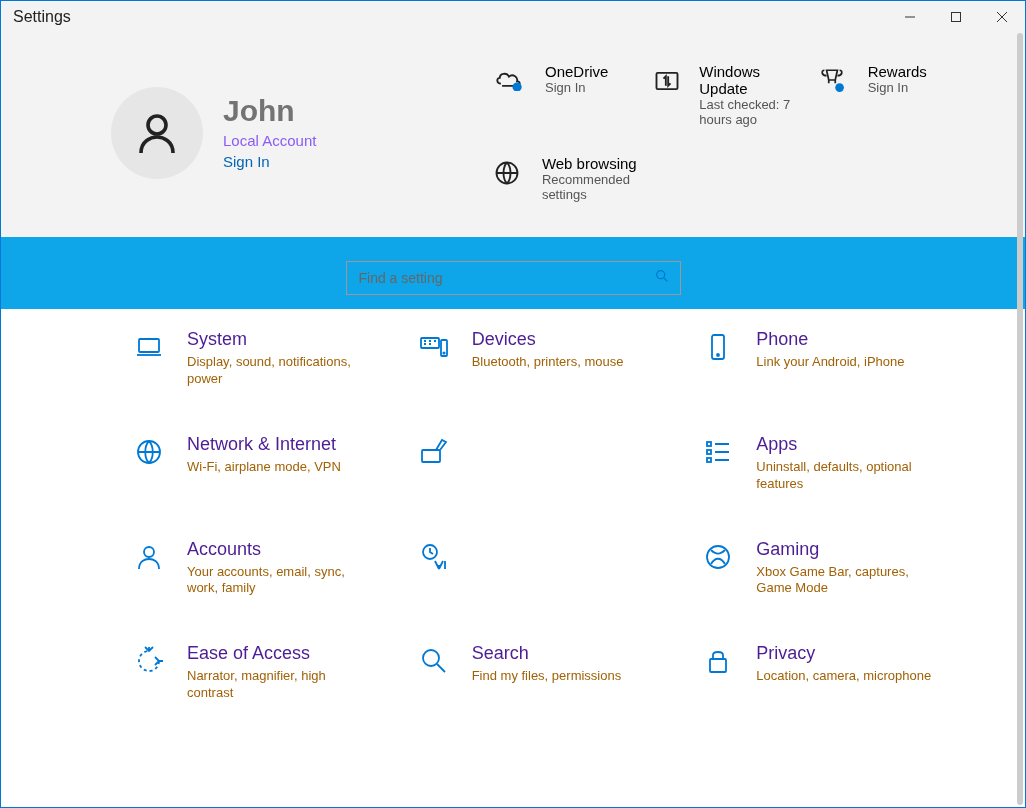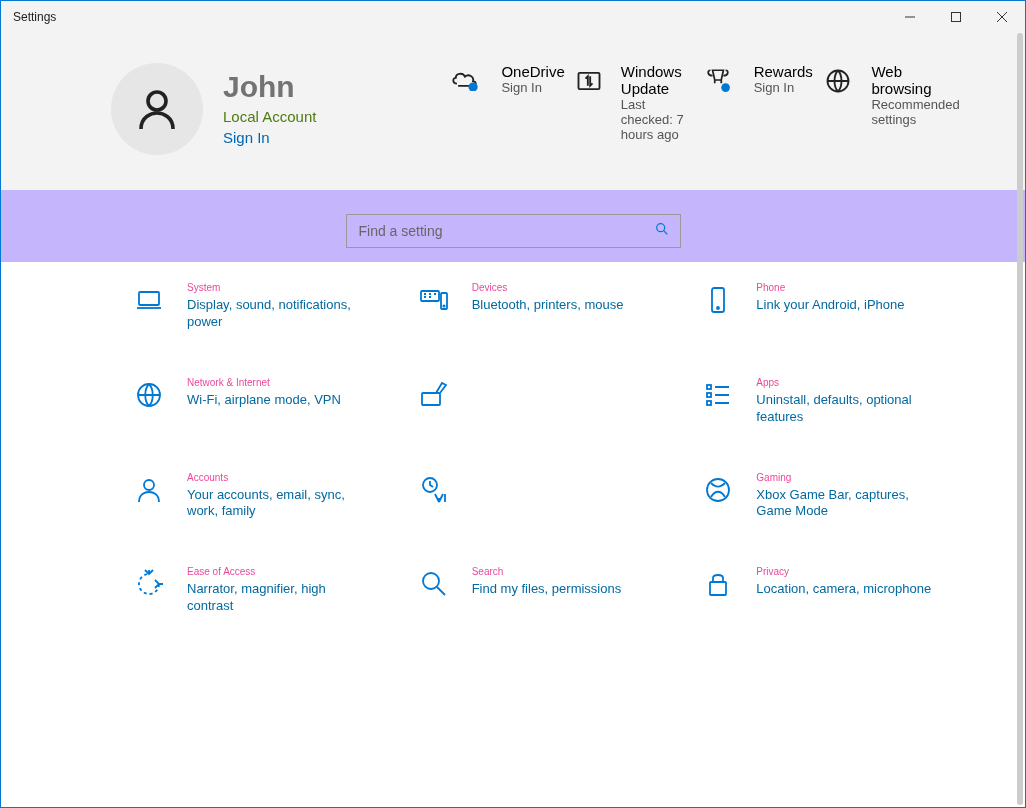--- a/index.html
+++ b/index.html
@@ -1,45 +1,45 @@
 <!DOCTYPE html>
 <html><head>
 <meta charset="utf-8">
 <style>
   * { box-sizing: border-box; }
   html, body { margin:0; padding:0; height:100%; font-family:"Segoe UI", Arial, sans-serif; }
   body { width:1026px; height:808px; overflow:hidden; background:#fff; border:1px solid #0078d4; position:relative;}
   .titlebar { height:32px; display:flex; align-items:center; justify-content:space-between; background:#f3f3f3;}
-  .titlebar .title { font-size:12px; padding-left:12px; color:#222;}
+  .titlebar .title { font-size:16px; padding-left:12px; color:#222;}
   .titlebar .win-controls { display:flex; }
   .winbtn { width:46px; height:32px; display:flex; align-items:center; justify-content:center; color:#333; }
   .header { background:#f3f3f3; padding: 30px 60px 35px 110px; display:flex; }
   .user-block { display:flex; align-items:center; gap:20px; width:380px;}
   .avatar-circle { width:92px; height:92px; border-radius:50%; background:#e6e6e6; display:flex; align-items:center; justify-content:center;}
   .avatar-circle svg { width:48px; height:48px; stroke:#222; }
   .user-name { font-size:30px; font-weight:600; color:#737373; line-height:1;}
-  .user-type { font-size:15px; color:#4d7c0f; margin-top:6px;}
+  .user-type { font-size:15px; color:#8b5cf6; margin-top:6px;}
   .sign-in { font-size:15px; color:#0066b4; margin-top:4px; cursor:pointer;}
-  .tiles { flex:1; display:grid; grid-template-columns: 1fr 1fr 1fr 1fr; gap: 28px 10px;}
+  .tiles { flex:1; display:grid; grid-template-columns: 1fr 1fr 1fr; gap: 28px 10px;}
   .tile { display:flex; gap:18px; align-items:flex-start; cursor:pointer;}
   .tile .tile-icon { width:36px; display:flex; justify-content:center; padding-top:4px;}
   .tile .tile-title { font-size:15px; color:#000;}
   .tile .tile-sub { font-size:13px; color:#555;}
-  .search-area { padding:24px 0 14px; display:flex; justify-content:center; background:#c4b5fd;}
+  .search-area { padding:24px 0 14px; display:flex; justify-content:center; background:#0ea5e9;}
   .search-box { width:335px; height:34px; border:1px solid #999; display:flex; align-items:center; padding:0 10px; }
   .search-box input { border:none; outline:none; flex:1; font-size:14px; color:#333; background:transparent;}
   .search-box input::placeholder{ color:#666;}
   .search-box .sicon { color:#444;}
   .content { padding: 20px 60px 20px 130px; overflow-y:auto; height:calc(808px - 32px - 170px - 72px); }
   .grid { display:grid; grid-template-columns: repeat(3, 1fr); gap: 46px 20px;}
   .cat { display:flex; gap:20px; cursor:pointer; align-items:flex-start;}
   .cat-icon { width:36px; height:36px; flex-shrink:0; display:flex; align-items:center; justify-content:center;}
   .cat-icon svg { width:32px; height:32px; }
-  .cat-title { font-size:10px; color:#ec4899; margin-bottom:4px;}
-  .cat-desc { font-size:13px; color:#0369a1; line-height:1.3; max-width:180px;}
+  .cat-title { font-size:18px; color:#4c1d95; margin-bottom:4px;}
+  .cat-desc { font-size:13px; color:#a16207; line-height:1.3; max-width:180px;}
   svg { fill:none; stroke:#0078d4; stroke-width:1.8; }
   .tile svg { stroke:#222; stroke-width:1.6;}
   .scrollbar { position:absolute; right:2px; top:32px; bottom:2px; width:6px; background:#ccc; border-radius:3px;}
 </style>
 </head>
 <body>
 
 <div class="titlebar">
   <div class="title">Settings</div>
   <div class="win-controls">

